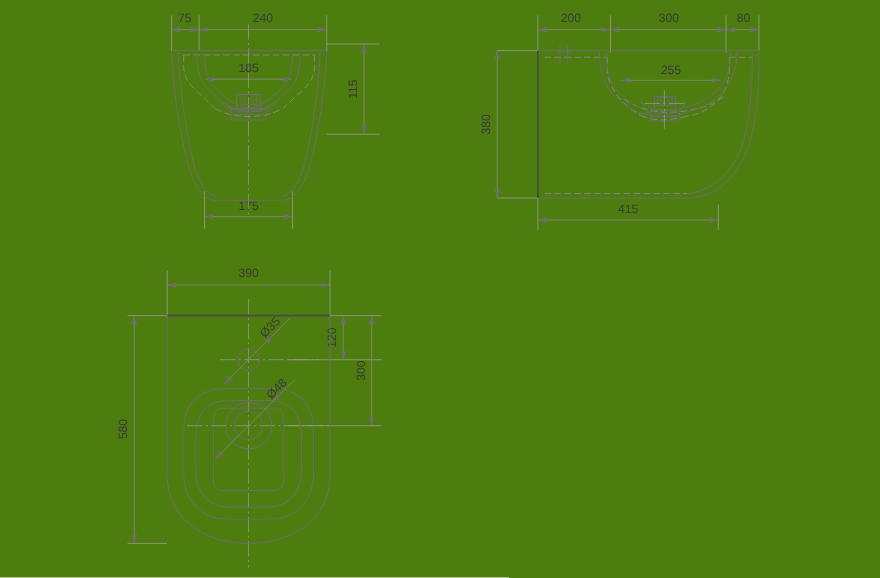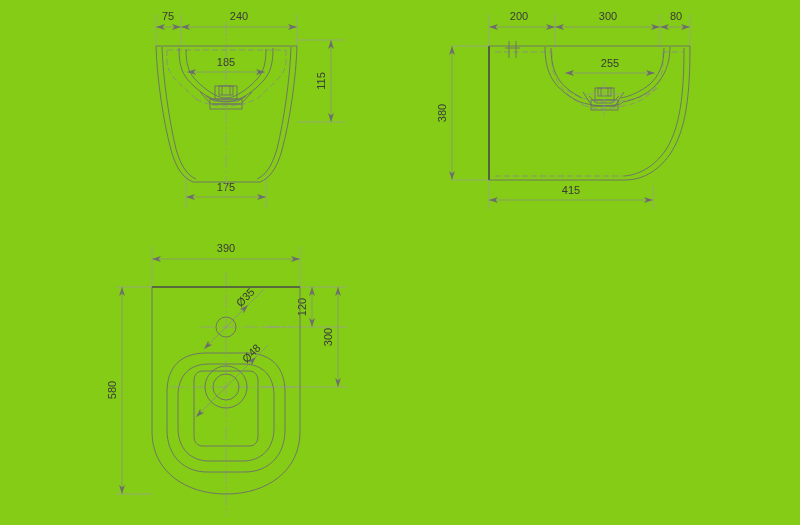--- a/index.html
+++ b/index.html
@@ -11,21 +11,21 @@
   body {
     width: 800px;
     height: 525px;
     overflow: hidden;
     font-family: "Liberation Sans", sans-serif;
   }
   #drawing-root {
     position: relative;
     width: 800px;
     height: 525px;
-    background: #84cc16;
+    background: #4d7c0f;
   }
   svg#sheet {
     position: absolute;
     left: 0;
     top: 0;
     width: 800px;
     height: 525px;
     display: block;
   }
   .obj       { fill: none; stroke: #6d6d6d; stroke-width: 0.9; }

